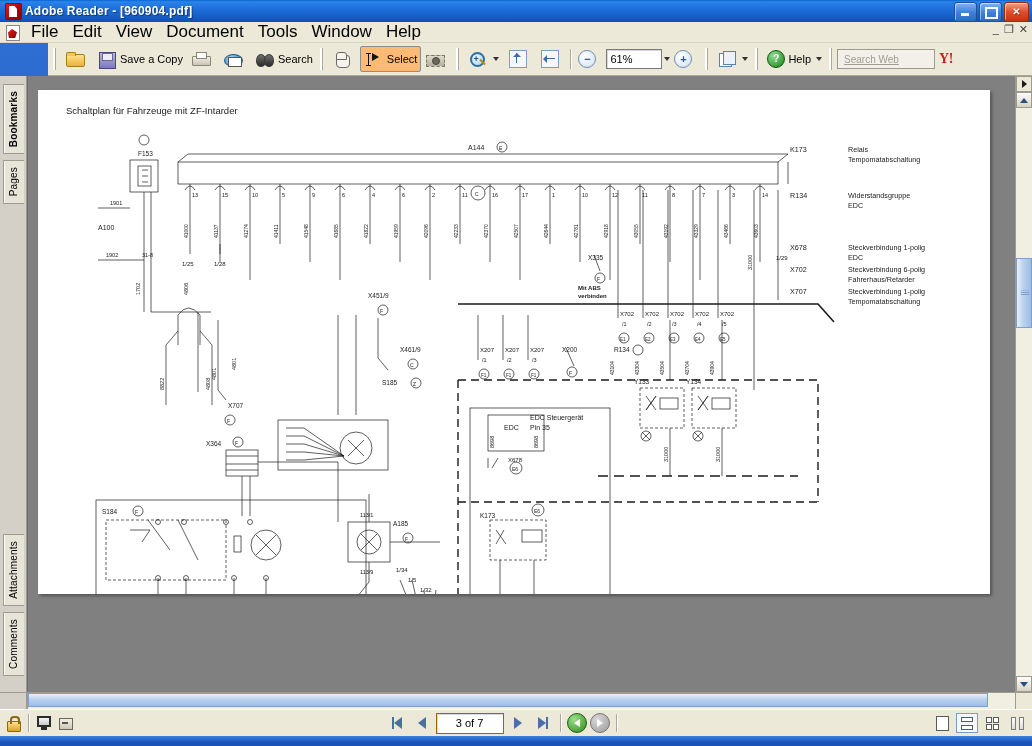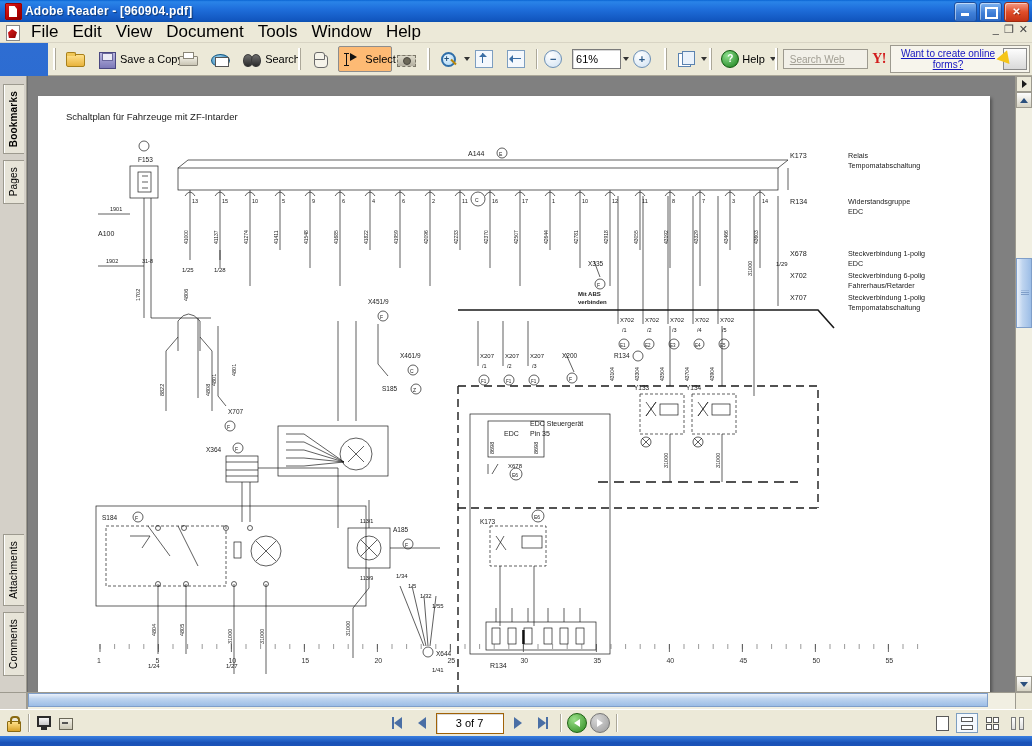--- a/index.html
+++ b/index.html
@@ -138,21 +138,21 @@
     display:flex;align-items:center;justify-content:center;margin-bottom:6px;
     box-shadow:inset 1px 0 0 #fff;}
   .vtab span{writing-mode:vertical-rl;transform:rotate(180deg);font-size:10px;
     padding:6px 0;letter-spacing:.2px;white-space:nowrap;}
   .vtab.bold span{font-weight:bold;}
   .navspacer{flex:1;}
 
   
   .viewport{flex:1;background:#808080;position:relative;overflow:hidden;
     border-left:1px solid #6b6b6b;}
-  .page{position:absolute;left:10px;top:20px;width:952px;height:600px;background:#fff;
+  .page{position:absolute;left:10px;top:14px;width:952px;height:504px;background:#fff;
     box-shadow:2px 2px 3px rgba(0,0,0,.35);overflow:hidden;}
   .page svg{display:block;}
 
   
   .vscroll{width:16px;background:#ece9d8;border-left:1px solid #9d9a8f;
     display:flex;flex-direction:column;align-items:center;}
   .sb-arrow{width:16px;height:16px;background:linear-gradient(#fdfdfd,#d6d3c4);
     border:1px solid #9d9a8f;box-sizing:border-box;display:flex;align-items:center;justify-content:center;}
   .sb-arrow .tri{width:0;height:0;border-left:4px solid transparent;border-right:4px solid transparent;}
   .sb-arrow .up{border-bottom:5px solid #2b4f7d;}
@@ -332,27 +332,20 @@
           <i>?</i>
         </span>
       <span class="lbl">Help</span>
       <span class="caret"></span>
     </div>
     <div class="grip"></div>
     <div class="searchweb">
       <span>Search Web</span>
     </div>
     <div class="yahoo">Y!</div>
-    <div class="formsad">
-      <div class="txt">
-        <div>Want to create online</div>
-        <div>forms?</div>
-      </div>
-      <div class="doc"></div>
-    </div>
   </div>
 
   <div class="bodyrow">
 
     <div class="navpane">
       <div class="vtab bold">
         <span>Bookmarks</span>
       </div>
       <div class="vtab">
         <span>Pages</span>

